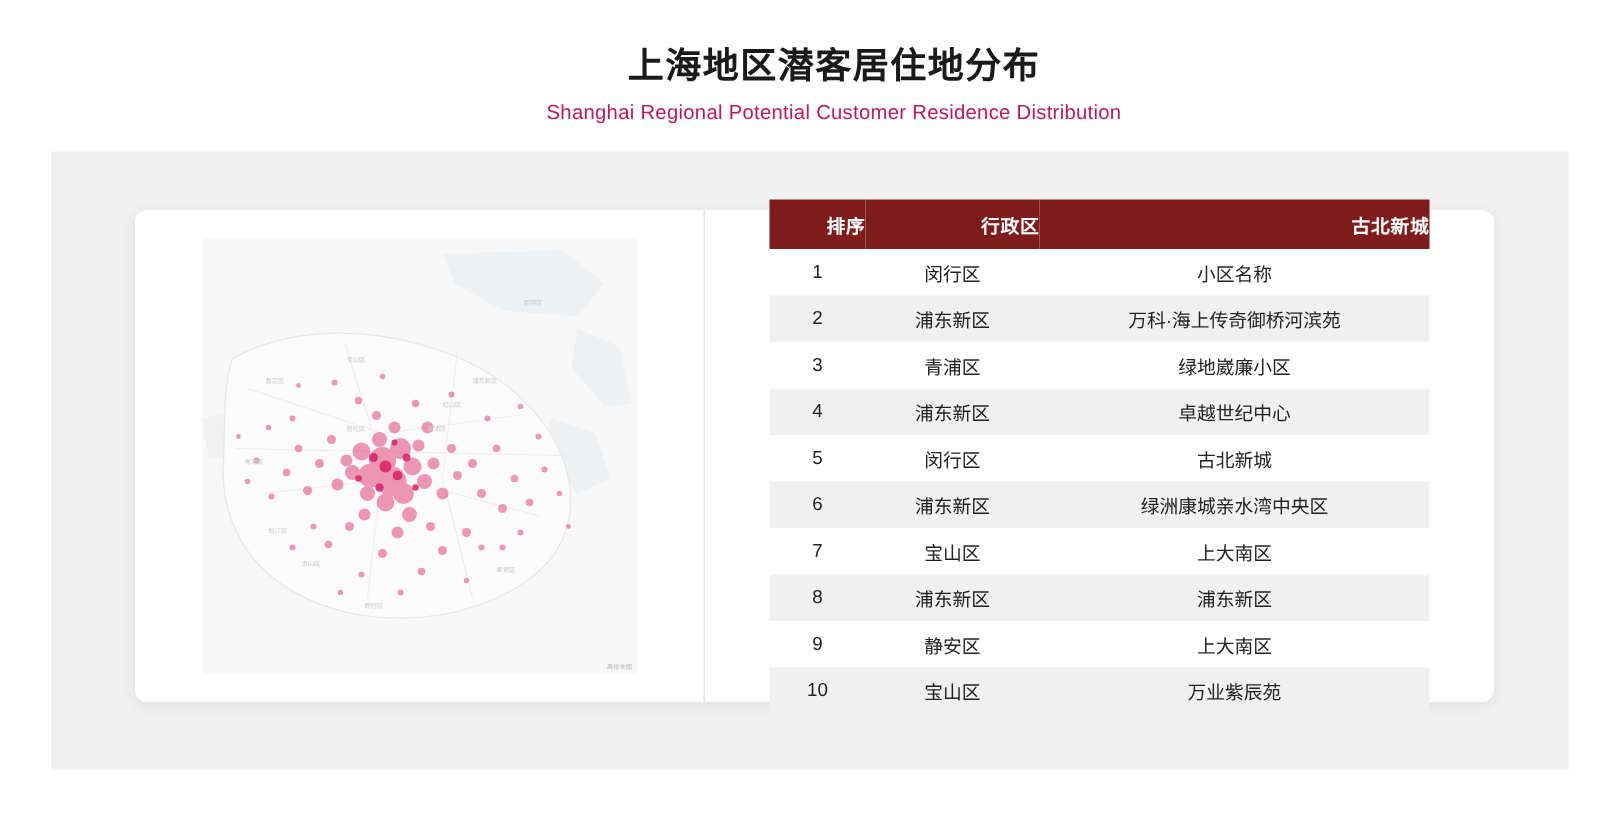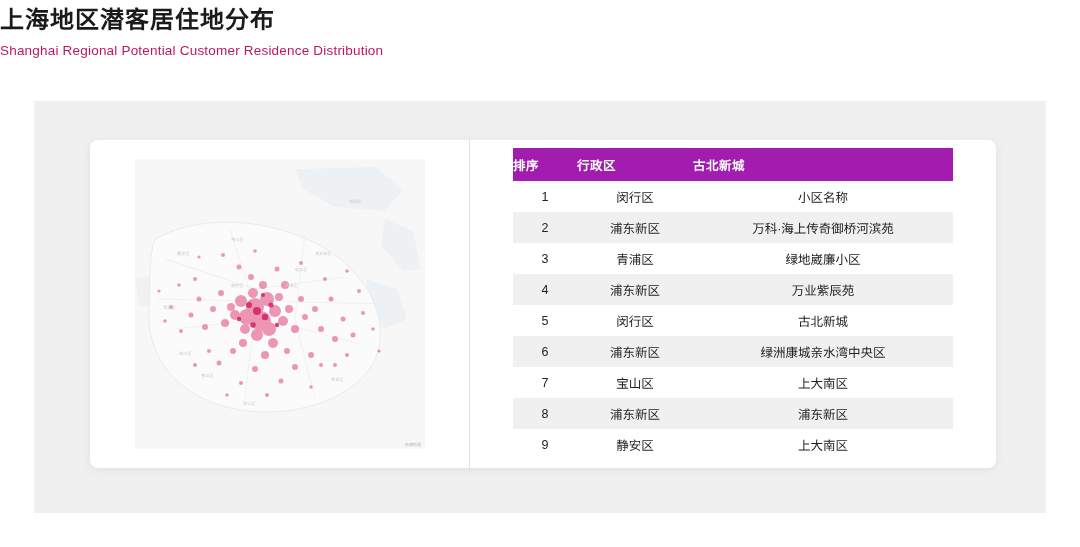--- a/index.html
+++ b/index.html
@@ -16,20 +16,23 @@
   }
 
   .page {
     position: relative;
     width: 1080px;
     height: 547px;
   }
 
   
   .title-block {
+    text-align: center;
+    padding-top: 24px;
+    margin-left: 32px;
   }
   .main-title {
     font-size: 24px;
     font-weight: bold;
     letter-spacing: 1px;
     color: #1a1a1a;
     margin: 0 0 8px 0;
   }
   .sub-title {
     font-size: 13.5px;
@@ -101,26 +104,26 @@
     align-items: center;
     justify-content: center;
   }
   table.rank-table {
     border-collapse: collapse;
     width: 440px;
     font-size: 12.5px;
     table-layout: fixed;
   }
   table.rank-table th {
-    background: #a21caf;
+    background: #7f1d1d;
     color: #ffffff;
     font-weight: bold;
     font-size: 12.5px;
     padding: 7px 0;
-    text-align: left;
+    text-align: right;
     letter-spacing: 0.5px;
   }
   table.rank-table td {
     padding: 6px 0;
     text-align: center;
     color: #222222;
     font-size: 12.5px;
   }
   table.rank-table tbody tr.odd td {
     background: #ffffff;
@@ -293,21 +296,21 @@
               <td>万科·海上传奇御桥河滨苑</td>
             </tr>
             <tr class="odd">
               <td>3</td>
               <td>青浦区</td>
               <td>绿地崴廉小区</td>
             </tr>
             <tr class="even">
               <td>4</td>
               <td>浦东新区</td>
-              <td>万业紫辰苑</td>
+              <td>卓越世纪中心</td>
             </tr>
             <tr class="odd">
               <td>5</td>
               <td>闵行区</td>
               <td>古北新城</td>
             </tr>
             <tr class="even">
               <td>6</td>
               <td>浦东新区</td>
               <td>绿洲康城亲水湾中央区</td>
@@ -320,19 +323,24 @@
             <tr class="even">
               <td>8</td>
               <td>浦东新区</td>
               <td>浦东新区</td>
             </tr>
             <tr class="odd">
               <td>9</td>
               <td>静安区</td>
               <td>上大南区</td>
             </tr>
+            <tr class="even">
+              <td>10</td>
+              <td>宝山区</td>
+              <td>万业紫辰苑</td>
+            </tr>
           </tbody>
         </table>
       </div>
 
     </div>
   </div>
 </div>
 
 </body></html>

